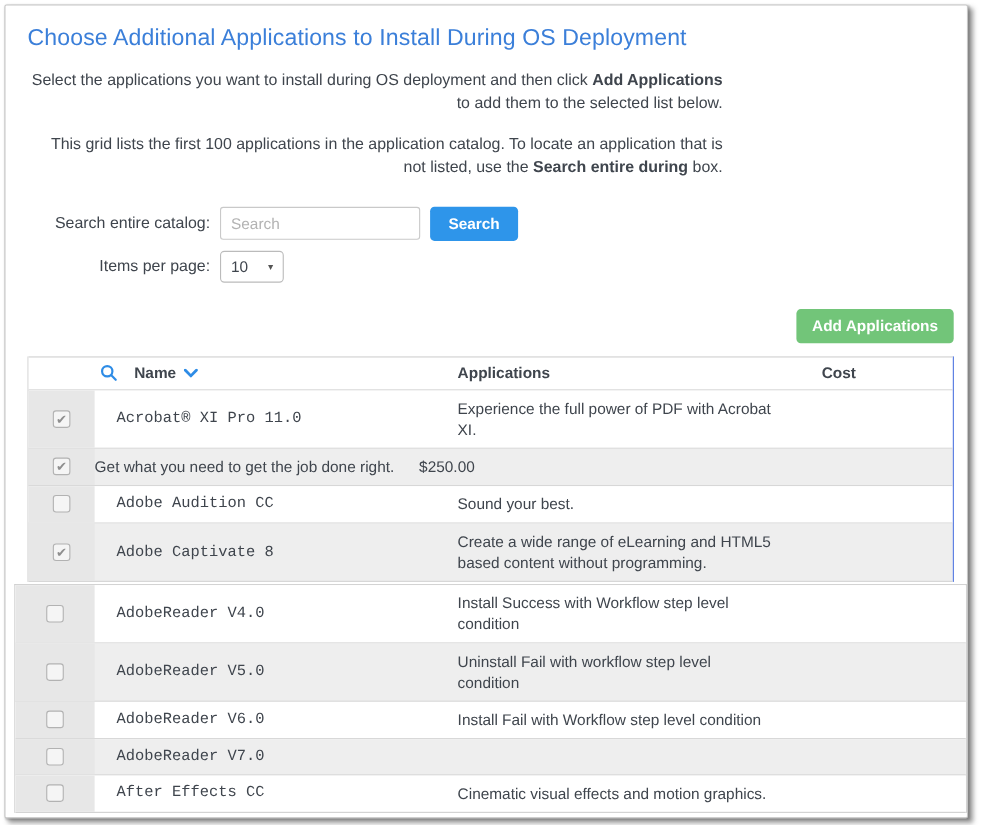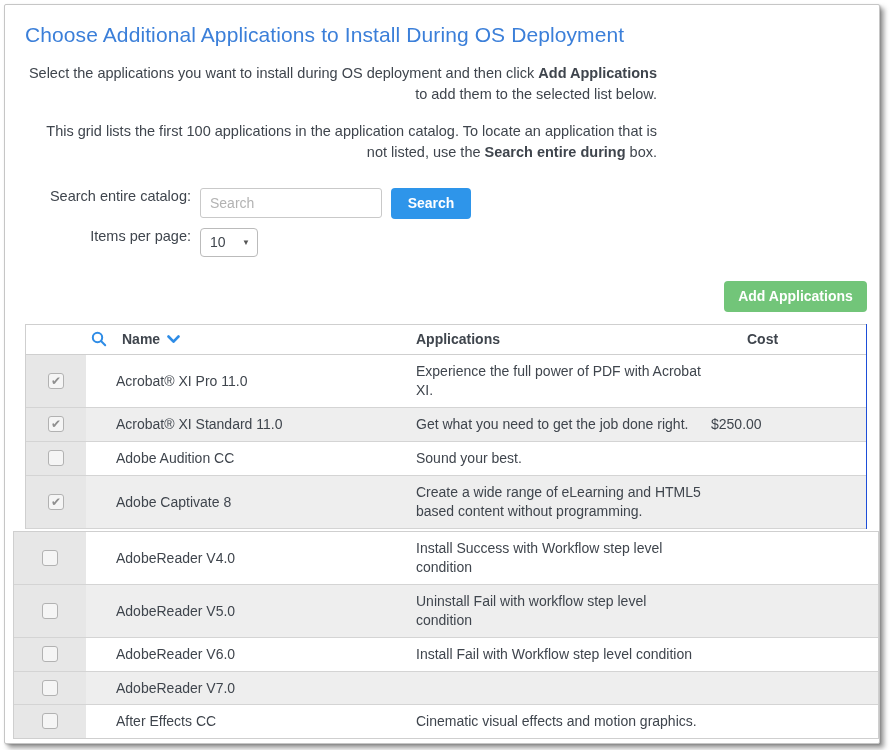--- a/index.html
+++ b/index.html
@@ -30,21 +30,21 @@
     font-size:14.5px;
     line-height:1.48;
     max-width:632px;
     margin:0 0 15px 0;
     text-align:right;
   }
   .para b { font-weight:700; }
 
   
   .form-area { margin-top:24px; }
-  .form-row { display:flex; align-items:flex-start; margin-bottom:9px; }
+  .form-row { display:flex; align-items:center; margin-bottom:9px; }
   .form-label {
     width:175px; text-align:right; padding-right:9px;
     font-size:14.5px;
   }
   .search-input {
     width:182px; height:30px;
     border:1px solid #c9c9c9; border-radius:3px;
     padding:0 9px; font-size:14px; color:#3f454d;
     font-family:inherit; outline:none;
   }
@@ -93,21 +93,21 @@
   .grid-lower { margin:2px -12px 0 -12px; border:1px solid #cfcfcf; border-bottom:none; }
   .grid-lower .trow:last-child { border-bottom:1px solid #cfcfcf; }
   .grid-lower .cb-cell { width:72px; flex:0 0 72px; }
   .checkbox {
     width:16px; height:16px;
     background:#f5f5f5;
     border:1px solid #b2b2b2; border-radius:3px;
     display:flex; align-items:center; justify-content:center;
     font-size:12px; color:#8f8f8f; cursor:pointer;
   }
-  .name-cell  { width:330px; flex:0 0 330px; padding:7px 8px 7px 30px; line-height:18px; display:flex; align-items:center; }
+  .name-cell  { width:330px; flex:0 0 330px; padding:7px 8px 7px 20px; line-height:18px; display:flex; align-items:center;font-family:Liberation Mono, monospace; }
   .desc-cell  { width:295px; flex:0 0 295px; padding:7px 10px 7px 0; line-height:19px; display:flex; align-items:center; }
   .cost-cell  { flex:1 1 auto; padding:7px 8px 7px 0; line-height:18px; display:flex; align-items:center; }
   .head-cb { width:60px; flex:0 0 60px; }
   .head-name { width:330px; flex:0 0 330px; display:flex; align-items:center; padding-left:5px; }
   .head-name .search-ico { margin-right:15px; display:inline-flex; cursor:pointer; }
   .head-name .sort-ico { margin-left:7px; display:inline-flex; }
   .head-desc { width:295px; flex:0 0 295px; }
   .head-cost { flex:1 1 auto;margin-left:36px; }
 </style>
 </head>
@@ -166,21 +166,20 @@
       <div class="cb-cell">
         <span class="checkbox">✔</span>
       </div>
       <div class="name-cell">Acrobat® XI Pro 11.0</div>
       <div class="desc-cell">Experience the full power of PDF with Acrobat XI.</div>
     </div>
           <div class="trow alt">
       <div class="cb-cell">
         <span class="checkbox">✔</span>
       </div>
-      <div class="name-cell">Acrobat® XI Standard 11.0</div>
       <div class="desc-cell">Get what you need to get the job done right.</div>
       <div class="cost-cell">$250.00</div>
     </div>
           <div class="trow">
       <div class="cb-cell">
         <span class="checkbox"></span>
       </div>
       <div class="name-cell">Adobe Audition CC</div>
       <div class="desc-cell">Sound your best.</div>
       <div class="cost-cell"></div>

